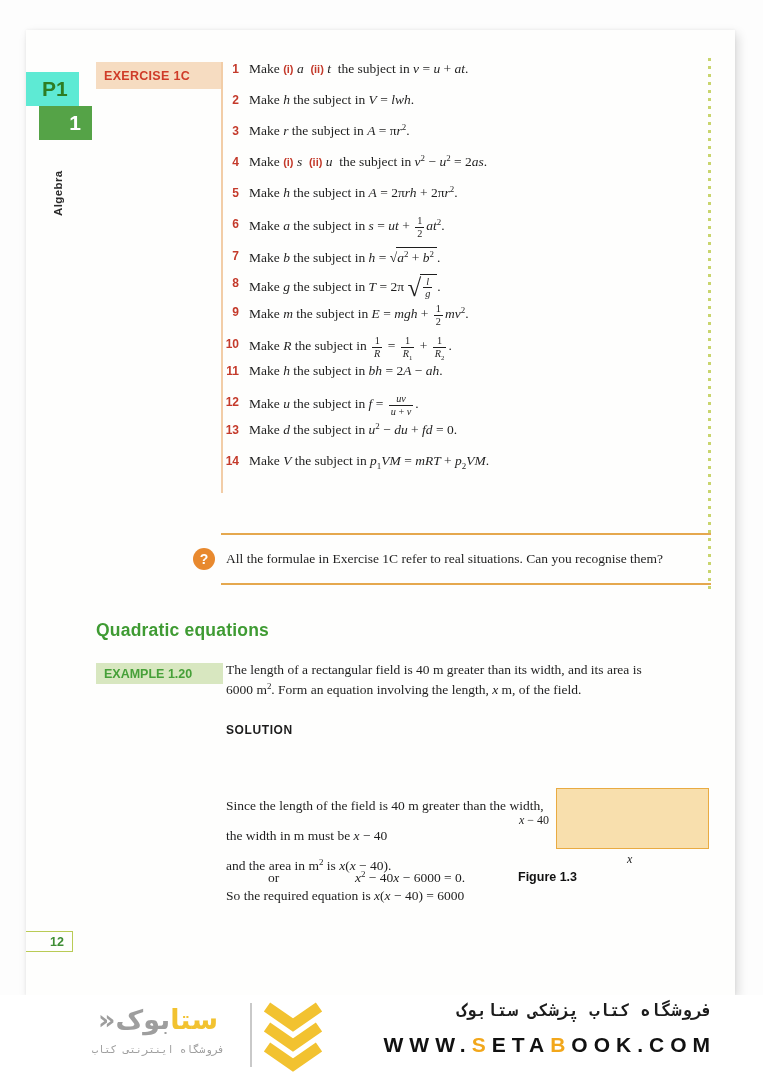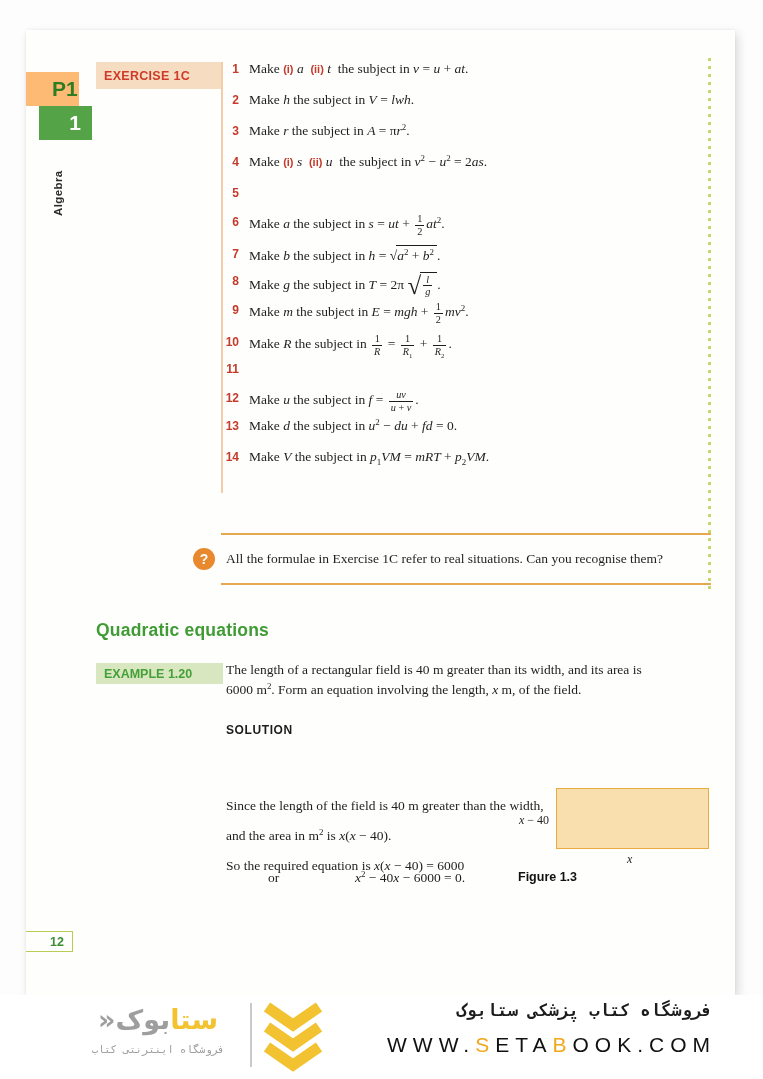--- a/index.html
+++ b/index.html
@@ -3,23 +3,23 @@
 <meta charset="utf-8">
 <style>
   html,body{margin:0;padding:0;background:#fdfdfd;width:763px;height:1079px;overflow:hidden;}
   *{box-sizing:border-box;}
   .abs{position:absolute;}
   
   #page{position:absolute;left:26px;top:30px;width:709px;height:965px;background:#fefefd;
         box-shadow:3px 4px 10px rgba(0,0,0,.14), 0 0 3px rgba(0,0,0,.06);}
   .serif{font-family:"Liberation Serif","DejaVu Serif",serif;color:#1e1e1e;}
   
-  #p1-badge{left:0;top:42px;width:53px;height:34px;background:#fdba74;color:#2e7d23;
+  #p1-badge{left:0;top:42px;width:53px;height:34px;background:#5eead4;color:#2e7d23;
             font-family:"Liberation Sans",sans-serif;font-weight:bold;font-size:21px;
-            display:flex;align-items:center;padding-left:26px;}
+            display:flex;align-items:center;padding-left:16px;}
   #ch-badge{left:13px;top:76px;width:53px;height:34px;background:#55a347;color:#fff;
             font-family:"Liberation Sans",sans-serif;font-weight:bold;font-size:21px;
             display:flex;align-items:center;justify-content:flex-end;padding-right:11px;}
   #strand{left:26px;top:186px;width:78px;height:16px;transform:rotate(-90deg);transform-origin:0 0;
           font-family:"Liberation Sans",sans-serif;font-weight:bold;font-size:11.5px;color:#2b2b2b;letter-spacing:.4px;}
   
   #ex-head{left:70px;top:32px;width:127px;height:27px;background:#f6dcc1;color:#cf3b28;
            font-family:"Liberation Sans",sans-serif;font-weight:bold;font-size:12.5px;
            display:flex;align-items:center;padding-left:8px;letter-spacing:.3px;}
   #ex-rail{left:195px;top:32px;width:2px;height:431px;background:#f2cda7;}
@@ -77,21 +77,21 @@
   #logo-word{position:absolute;left:72px;top:10px;width:172px;text-align:center;
              font-family:"DejaVu Sans",sans-serif;direction:rtl;font-weight:bold;font-size:27px;line-height:30px;}
   #logo-word .y{color:#f2c230;}
   #logo-word .g{color:#9e9e9e;}
   #logo-tag{position:absolute;left:72px;top:48px;width:172px;text-align:center;
             font-size:10.5px;color:#9e9e9e;}
   #logo-div{position:absolute;left:250px;top:8px;width:2px;height:64px;background:#c9c9c9;}
   #logo-chevrons{position:absolute;left:260px;top:4px;}
   #store-name{position:absolute;right:51px;top:5px;font-size:17px;color:#1c1c1c;font-weight:600;}
   #site-url{position:absolute;right:47px;top:38px;font-family:"Liberation Sans","DejaVu Sans",sans-serif;
-            font-weight:normal;font-size:21px;letter-spacing:6px;color:#111;}
+            font-weight:bold;font-size:21px;letter-spacing:6px;color:#111;}
   #site-url .or{color:#f2a71b;}
 </style>
 </head>
 <body>
 
 <div id="page">
 
   <div id="p1-badge" class="abs">P1</div>
   <div id="ch-badge" class="abs">1</div>
   <div id="strand" class="abs">Algebra</div>
@@ -111,20 +111,21 @@
     <div class="ex-item">
         <span class="ex-num">3</span>
         <span class="ex-text">Make <i>r</i> the subject in <i>A</i> = π<i>r</i><sup>2</sup>.</span>
       </div>
     <div class="ex-item">
         <span class="ex-num">4</span>
         <span class="ex-text">Make <span class="ri">(i)</span> <i>s</i>&nbsp; <span class="ri">(ii)</span> <i>u</i>&nbsp; the subject in <i>v</i><sup>2</sup> − <i>u</i><sup>2</sup> = 2<i>as</i>.</span>
       </div>
     <div class="ex-item">
         <span class="ex-num">5</span>
+        <span class="ex-text">Make <i>h</i> the subject in <i>A</i> = 2π<i>rh</i> + 2π<i>r</i><sup>2</sup>.</span>
       </div>
     <div class="ex-item h1">
         <span class="ex-num">6</span>
         <span class="ex-text">Make <i>a</i> the subject in <i>s</i> = <i>ut</i> + <span class="frac">
             <span class="n">1</span>
             <span class="d">2</span>
           </span><i>at</i><sup>2</sup>.</span>
       </div>
     <div class="ex-item h1">
         <span class="ex-num">7</span>
@@ -152,20 +153,21 @@
           </span> = <span class="frac">
             <span class="n">1</span>
             <span class="d"><i>R</i><sub>1</sub></span>
           </span> + <span class="frac">
             <span class="n">1</span>
             <span class="d"><i>R</i><sub>2</sub></span>
           </span>.</span>
       </div>
     <div class="ex-item">
         <span class="ex-num">11</span>
+        <span class="ex-text">Make <i>h</i> the subject in <i>bh</i> = 2<i>A</i> − <i>ah</i>.</span>
       </div>
     <div class="ex-item h2">
         <span class="ex-num">12</span>
         <span class="ex-text">Make <i>u</i> the subject in <i>f</i> = <span class="frac">
             <span class="n"><i>uv</i></span>
             <span class="d"><i>u</i> + <i>v</i></span>
           </span>.</span>
       </div>
     <div class="ex-item">
         <span class="ex-num">13</span>
@@ -183,20 +185,21 @@
   <div class="abs qline" style="top:553px;"></div>
   <div id="dotline" class="abs"></div>
 
   <div id="sec-title" class="abs">Quadratic equations</div>
   <div id="exm-head" class="abs">EXAMPLE 1.20</div>
   <div id="exm-text" class="abs serif">The length of a rectangular field is 40 m greater than its width, and its area is<br>6000 m<sup>2</sup>. Form an equation involving the length, <i>x</i> m, of the field.</div>
 
   <div id="sol-label" class="abs">SOLUTION</div>
   <div id="sol-lines" class="abs serif">
     <div class="sol-line">Since the length of the field is 40 m greater than the width,</div>
+    <div class="sol-line">the width in m must be <i>x</i> − 40</div>
     <div class="sol-line">and the area in m<sup>2</sup> is <i>x</i>(<i>x</i> − 40).</div>
     <div class="sol-line">So the required equation is <i>x</i>(<i>x</i> − 40) = 6000</div>
   </div>
   <div id="or-label" class="abs serif">or</div>
   <div id="final-eq" class="abs serif"><i>x</i><sup>2</sup> − 40<i>x</i> − 6000 = 0.</div>
   <div id="fig-caption" class="abs">Figure 1.3</div>
 
   <div id="fig-rect" class="abs"></div>
   <div id="fig-w" class="abs serif"><i>x</i> − 40</div>
   <div id="fig-l" class="abs serif"><i>x</i></div>

